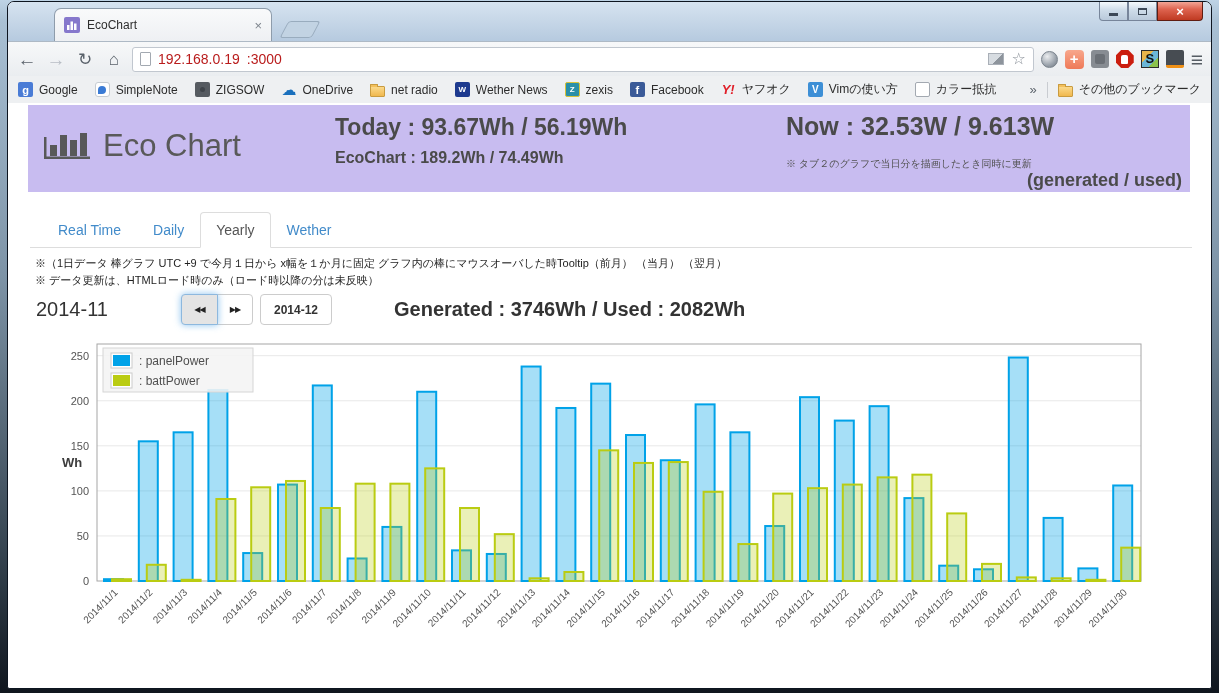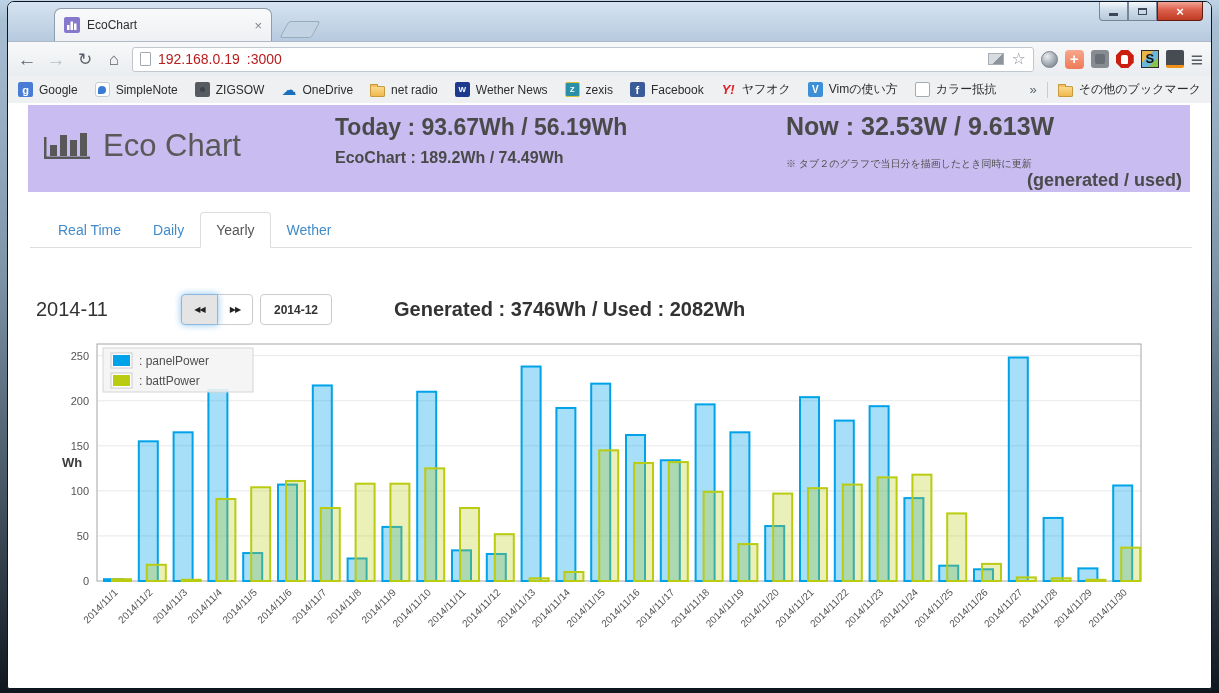--- a/index.html
+++ b/index.html
@@ -242,20 +242,24 @@
       <div class="unit-note">(generated / used)</div>
     </div>
 
     <div class="ptabs" id="ptabs">
         <div class="ptab">Real Time</div>
         <div class="ptab">Daily</div>
         <div class="ptab active">Yearly</div>
         <div class="ptab">Wether</div>
       </div>
 
+    <div class="notes">
+      <div>※（1日データ 棒グラフ UTC +9 で今月１日から x幅を１か月に固定 グラフ内の棒にマウスオーバした時Tooltip（前月） （当月） （翌月）</div>
+      <div>※ データ更新は、HTMLロード時のみ（ロード時以降の分は未反映）</div>
+    </div>
 
     <div class="date-row">
       <span class="month">2014-11</span>
       <span class="btn btn-prev">
           <span class="btn-glyph">◀◀</span>
         </span>
       <span class="btn btn-next">
           <span class="btn-glyph">▶▶</span>
         </span>
       <span class="btn btn-month">2014-12</span>

